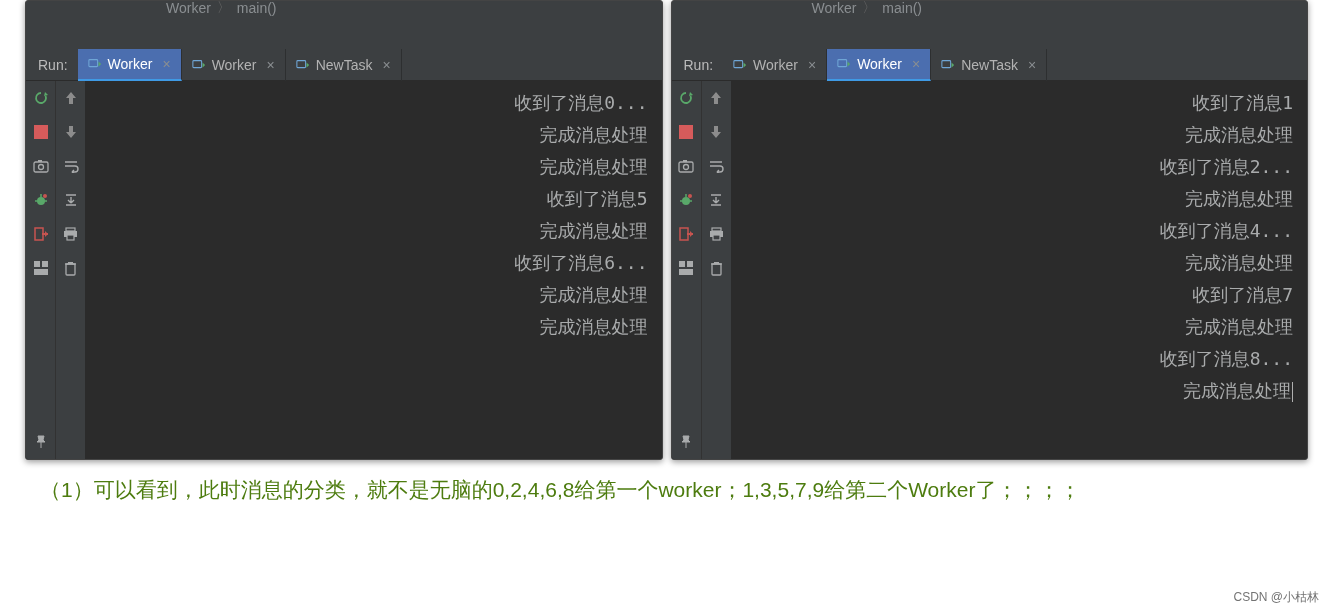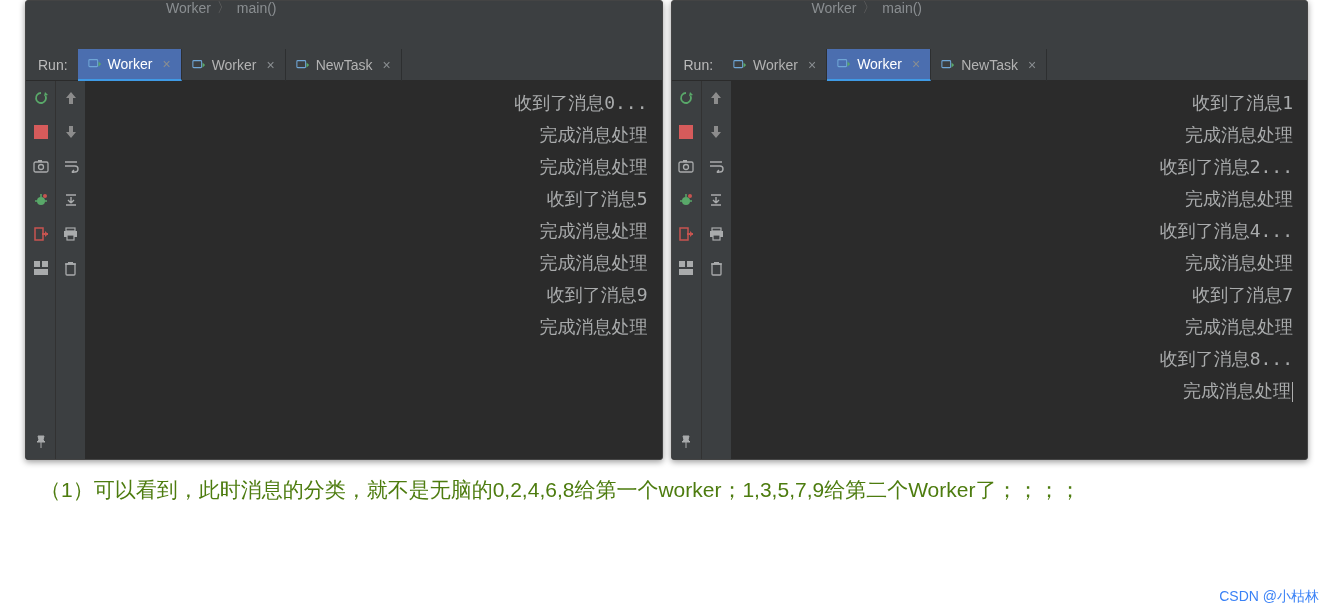--- a/index.html
+++ b/index.html
@@ -87,21 +87,21 @@
   .console-out div { white-space:pre; }
   .commentary {
     padding:6px 40px 4px 40px;
     color:#4d7c0f;
     font-size:21px;
     line-height:32px;
   }
   .footer {
     position:absolute;
     bottom:6px; right:14px;
-    color:#3b82f6; font-size:14px;
+    color:#737373; font-size:12px;
   }
   svg { display:block; }
   .caret {
     display:inline-block; width:1px; height:20px; background:#b0b0b0;
     vertical-align:middle; margin-left:1px;
   }
 </style>
 </head>
 <body>
 
@@ -225,22 +225,22 @@
               <rect x="4" y="1" width="5" height="2" fill="#a9abac"></rect>
             </svg>
           </div>
       </div>
       <div class="console-out" id="left-console">
           <div>收到了消息0...</div>
           <div>完成消息处理</div>
           <div>完成消息处理</div>
           <div>收到了消息5</div>
           <div>完成消息处理</div>
-          <div>完成消息处理</div>
-          <div>收到了消息9</div>
+          <div>收到了消息6...</div>
+          <div>完成消息处理</div>
           <div>完成消息处理</div>
         </div>
     </div>
   </div>
 
   <div class="panel">
     <div class="breadcrumb">
       <span>Worker</span>
       <span class="sep">〉</span>
       <span>main()</span>

